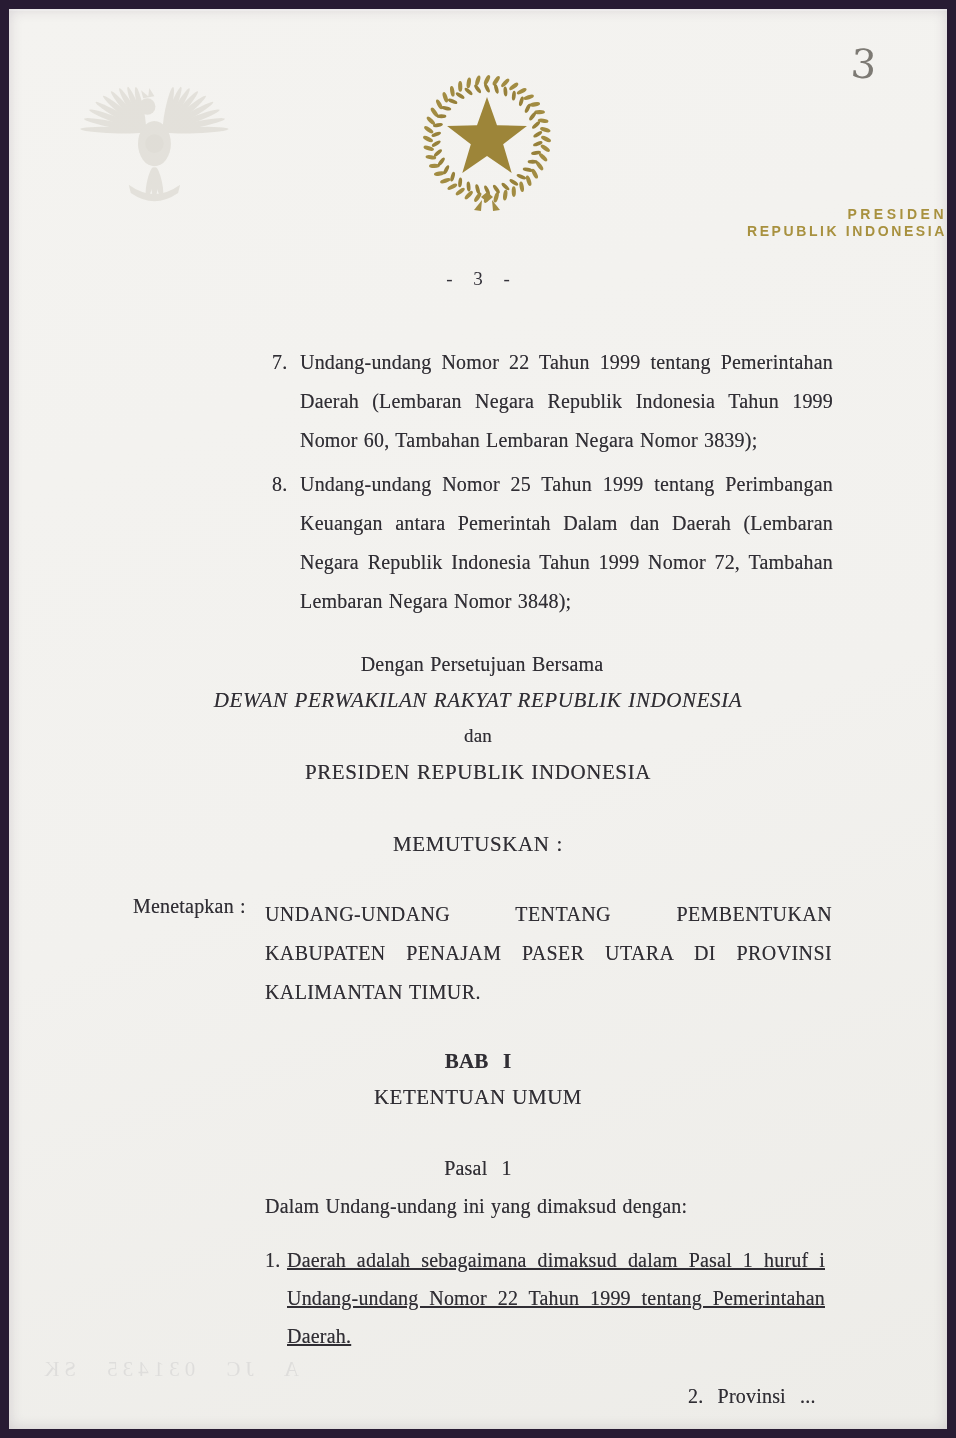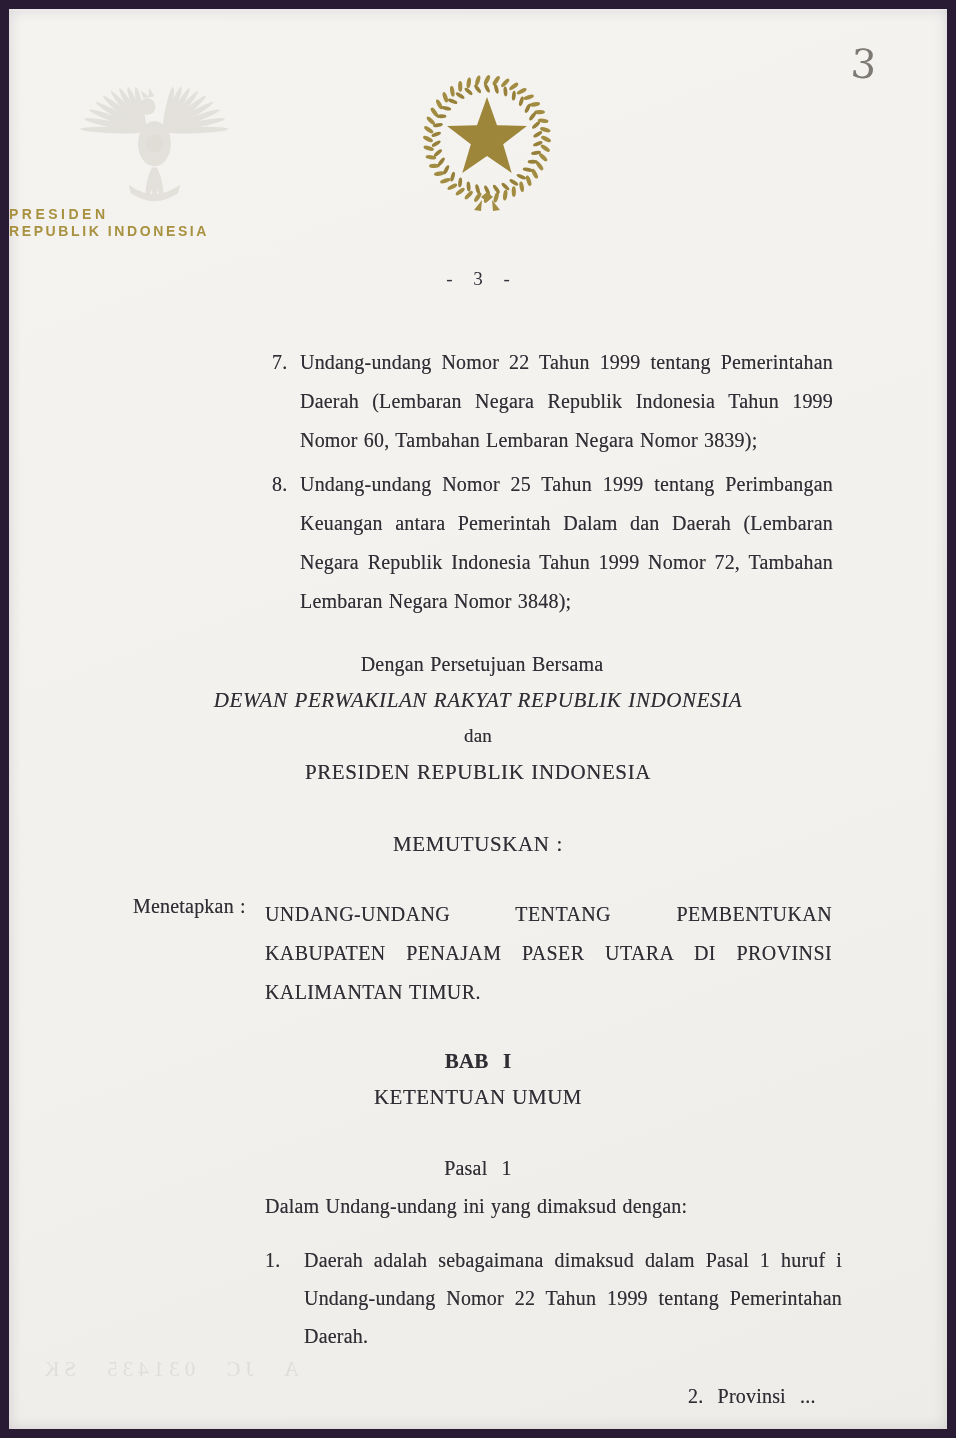--- a/index.html
+++ b/index.html
@@ -13,21 +13,21 @@
 
   
   .garuda{position:absolute;left:70px;top:40px;width:155px;height:180px;opacity:.34;filter:blur(.7px);}
 
   
   .handnum{position:absolute;left:842px;top:32px;font-size:40px;color:#7d7a74;
            transform:rotate(4deg);font-family:"DejaVu Serif",serif;}
 
   
   .emblem{position:absolute;left:408px;top:60px;width:140px;height:150px;}
-  .goldline{position:absolute;left:0;width:100%;text-align:left;color:#a8913f;
+  .goldline{position:absolute;left:0;width:100%;text-align:right;color:#a8913f;
             font-family:"Liberation Sans","DejaVu Sans",sans-serif;font-weight:700;}
   .gold1{top:197px;font-size:14px;letter-spacing:3.5px;}
   .gold2{top:214px;font-size:14px;letter-spacing:2.6px;}
 
   .pageind{position:absolute;top:259px;left:0;width:100%;text-align:center;
            font-size:19px;word-spacing:16px;color:#34323a;}
 
   .bodytext{font-size:20px;letter-spacing:.2px;word-spacing:1px;color:#302e34;
             text-shadow:0 0 .4px rgba(48,46,52,.55);}
 
@@ -219,21 +219,21 @@
     </div>
 
     <div class="cline bodytext ws8" style="top:1034px;font-size:21px;font-weight:bold;">BAB I</div>
     <div class="cline bodytext" style="top:1070px;font-size:21px;letter-spacing:.5px;">KETENTUAN UMUM</div>
 
     <div class="cline bodytext ws8" style="top:1141px;">Pasal 1</div>
     <div class="intro bodytext">Dalam Undang-undang ini yang dimaksud dengan:</div>
 
     <div class="item bodytext" style="left:256px;top:1232px;width:568px;line-height:38px;">
       <span class="num">1.</span>
-      <div style="margin-left:39px;width:538px;">
+      <div style="margin-left:22px;width:538px;text-decoration:underline;">
         <div class="jl">Daerah adalah sebagaimana dimaksud dalam Pasal 1 huruf i</div>
         <div class="jl">Undang-undang Nomor 22 Tahun 1999 tentang Pemerintahan</div>
         <div>Daerah.</div>
       </div>
     </div>
 
     <div class="bleed">A JC 031435 SK</div>
 
     <div class="catchword bodytext">2. Provinsi ...</div>
 

